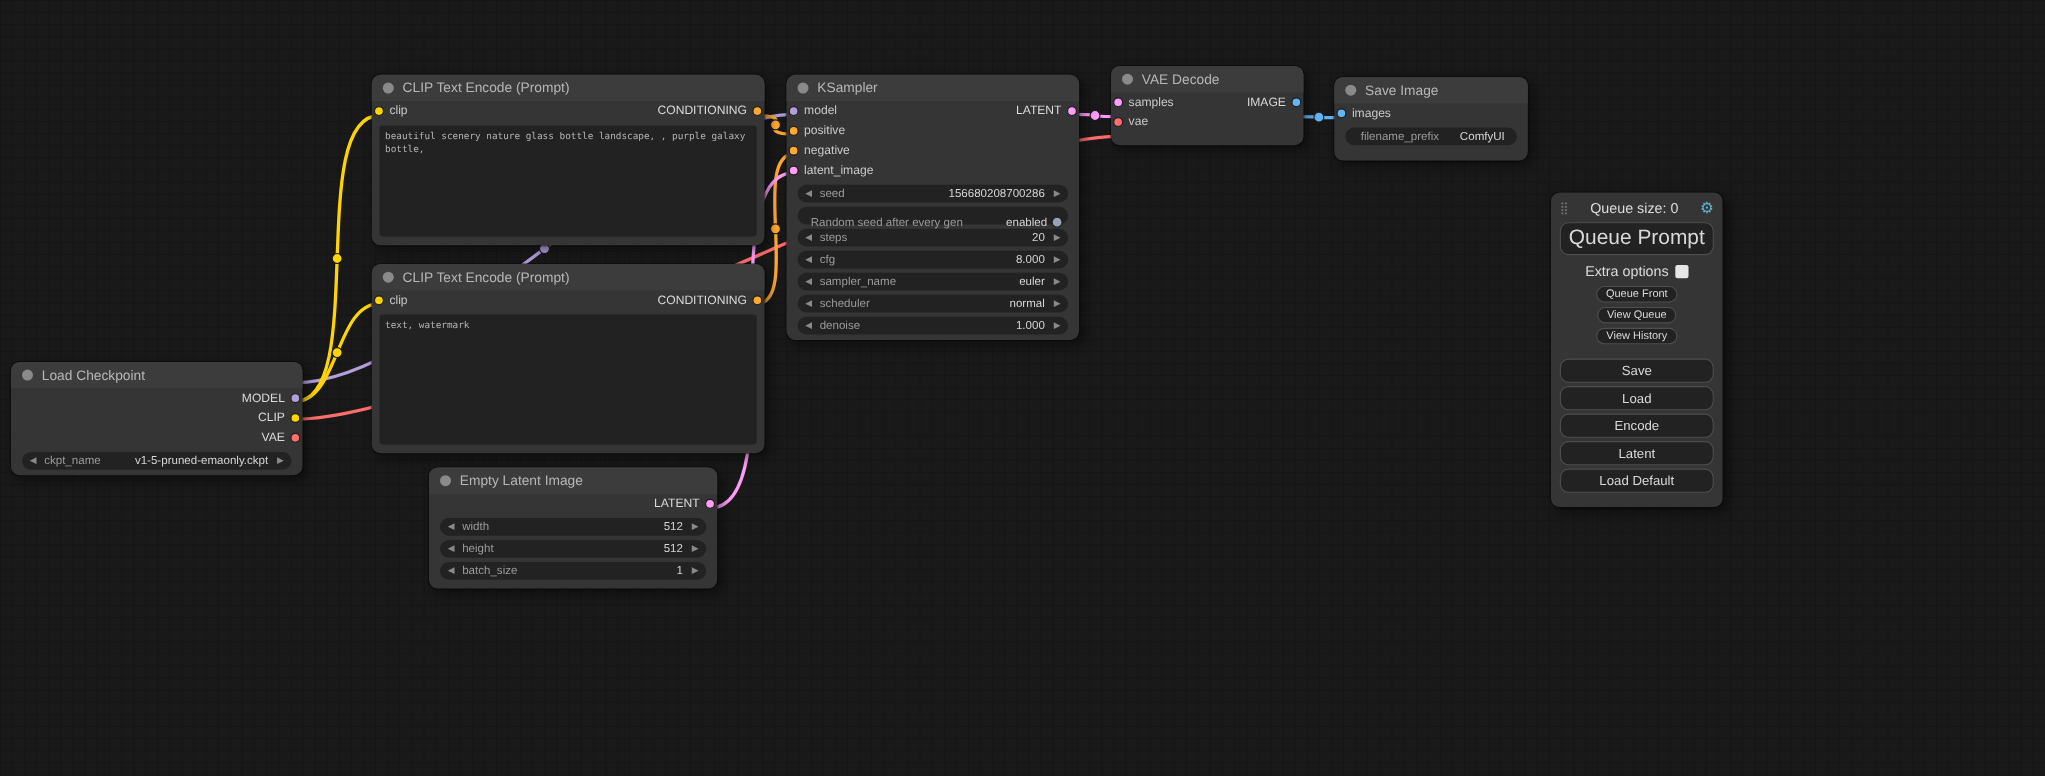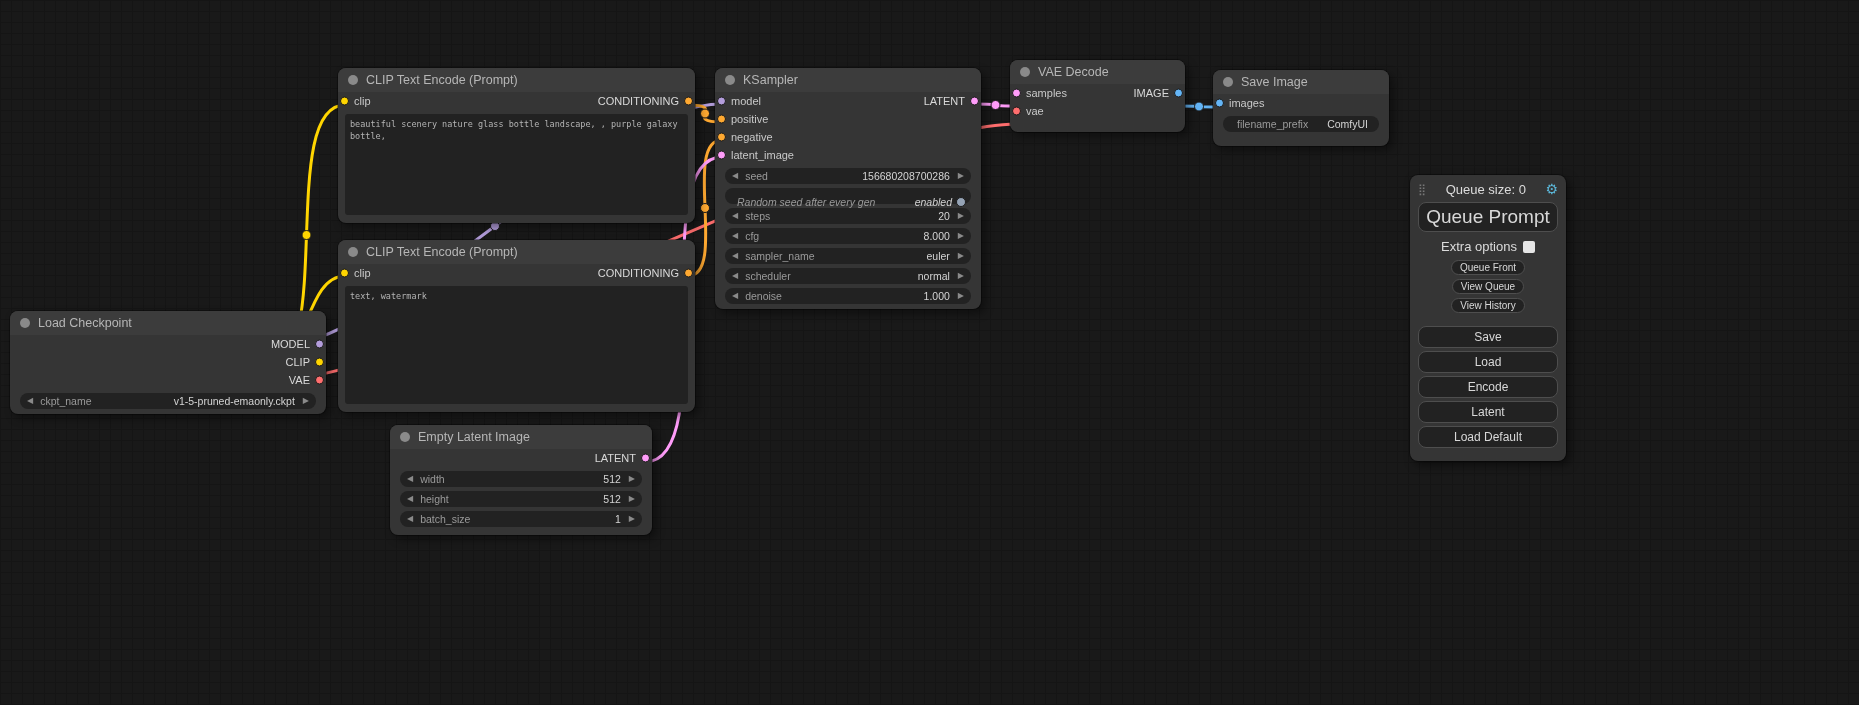--- a/index.html
+++ b/index.html
@@ -41,21 +41,21 @@
   .dot.out { right: 2px; }
 
   .widget {
     height: 16px; margin: 4px 10px 0; background: #222; border-radius: 8px;
     display: flex; align-items: center; padding: 0 7px;
     font-size: 10.5px; color: #999; cursor: pointer;
   }
   .widget .arrow { color: #8a8a8a; font-size: 8px; line-height: 1; flex: 0 0 auto; }
   .widget .wname { margin-left: 7px; color: #9a9a9a; white-space: nowrap; }
   .widget .wvalue { flex: 1; text-align: right; margin: 0 8px; color: #d4d4d4; white-space: nowrap; }
-  .widget.toggle { padding: 12px 5px 0 12px; font-style: italic; }
+  .widget.toggle { padding: 12px 5px 0 12px; }
   .widget.toggle .wname { margin-left: 0; flex: 1; }
   .widget.toggle .wvalue { flex: 0 0 auto; margin: 0 4px 0 0; }
   .toggle-dot { width: 10px; height: 10px; border-radius: 50%; border: 1px solid #1c1c1c; }
   .widget.textw .wvalue { margin-right: 4px; }
 
   .prompt-text {
     margin: 4px 7px 0; background: #222; border-radius: 3px;
     font-family: "DejaVu Sans Mono", monospace; font-size: 8.5px; line-height: 12px;
     color: #b4b4b4; padding: 4px 5px; white-space: pre-wrap; overflow: hidden;
     cursor: text;
@@ -103,21 +103,21 @@
     <path d="M 688 276 C 728 276 682 140 722 140" fill="none" stroke="#FFA931" stroke-width="3" stroke-linecap="round"></path>
     <circle cx="705" cy="208" r="4.5" fill="#FFA931" stroke="#1a1a1a"></circle>
     <path d="M 645 462 C 723.6423867898222 462 643.3576132101778 157 722 157" fill="none" stroke="#FF9CF9" stroke-width="3" stroke-linecap="round"></path>
     <circle cx="683.5" cy="309.5" r="4.5" fill="#FF9CF9" stroke="#1a1a1a"></circle>
     <path d="M 974 104 C 1014 104 977 106 1017 106" fill="none" stroke="#FF9CF9" stroke-width="3" stroke-linecap="round"></path>
     <circle cx="995.5" cy="105" r="4.5" fill="#FF9CF9" stroke="#1a1a1a"></circle>
     <path d="M 1178 106 C 1218 106 1180 107 1220 107" fill="none" stroke="#64B5F6" stroke-width="3" stroke-linecap="round"></path>
     <circle cx="1199" cy="106.5" r="4.5" fill="#64B5F6" stroke="#1a1a1a"></circle>
   </svg>
 
-<div class="node" style="left:10px;top:311px;width:316px;height:103px">
+<div class="node" style="left:10px;top:329px;width:265px;height:103px">
   <div class="node-title">
     <span class="title-dot"></span>
     <span class="title-text">Load Checkpoint</span>
   </div>
   <div class="port-row">
     <span class="plabel out">MODEL</span>
     <span class="dot out" style="background: rgb(179, 157, 219);"></span>
   </div>
   <div class="port-row">
     <span class="plabel out">CLIP</span>

